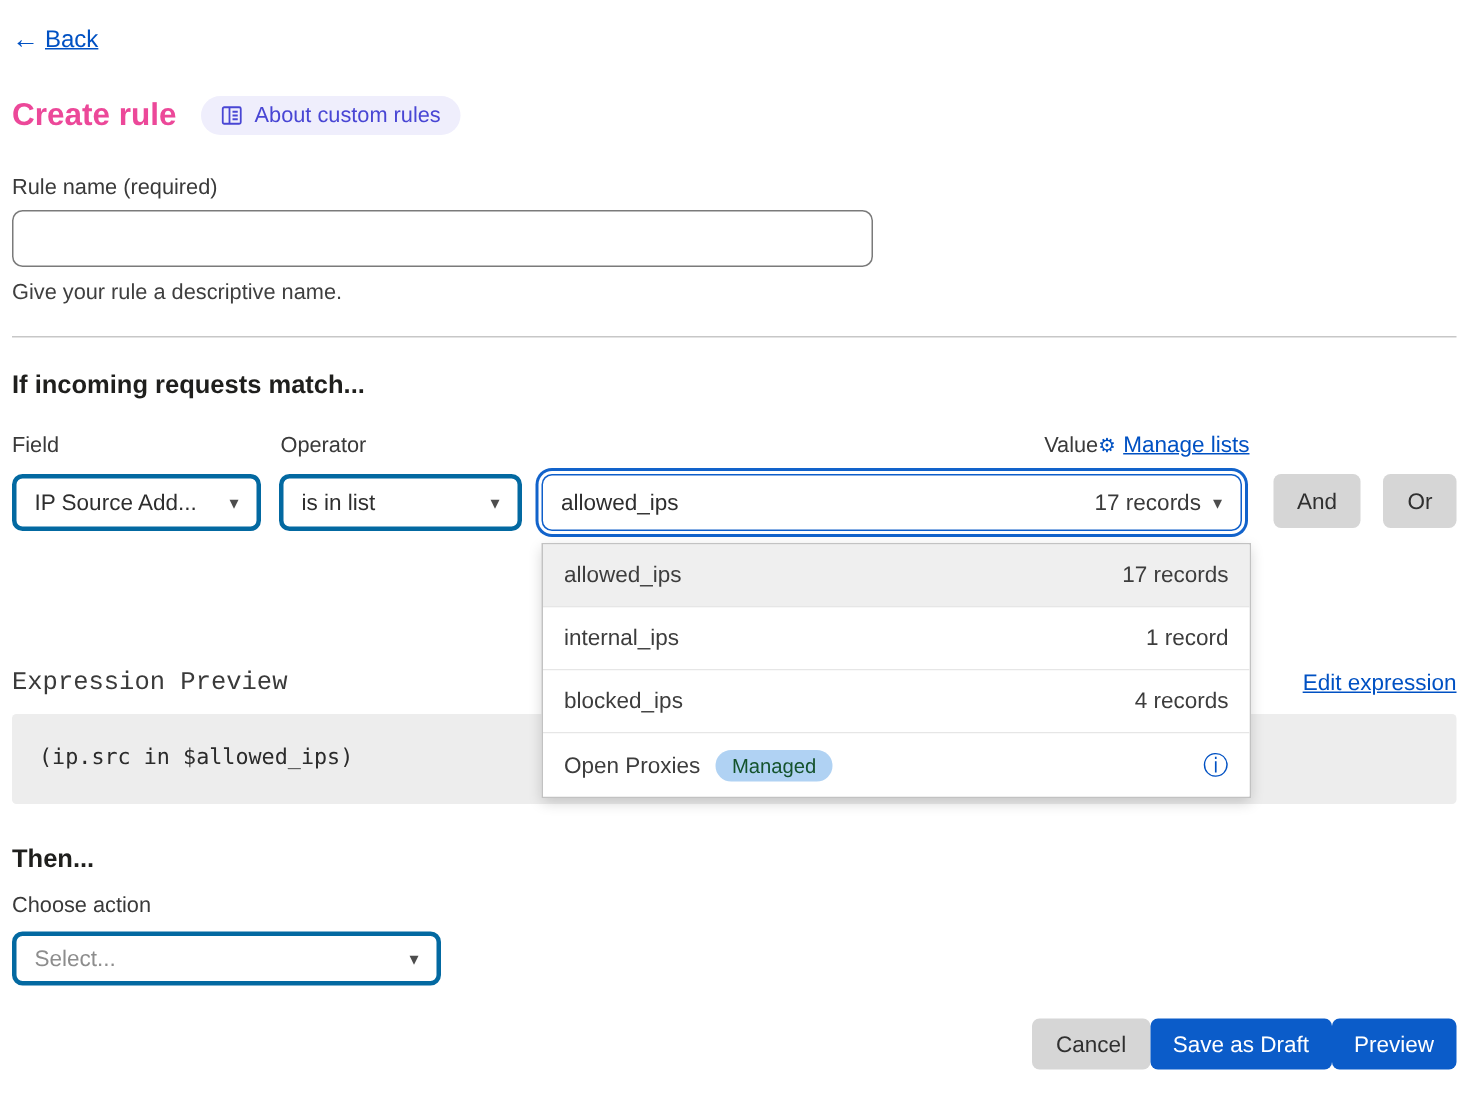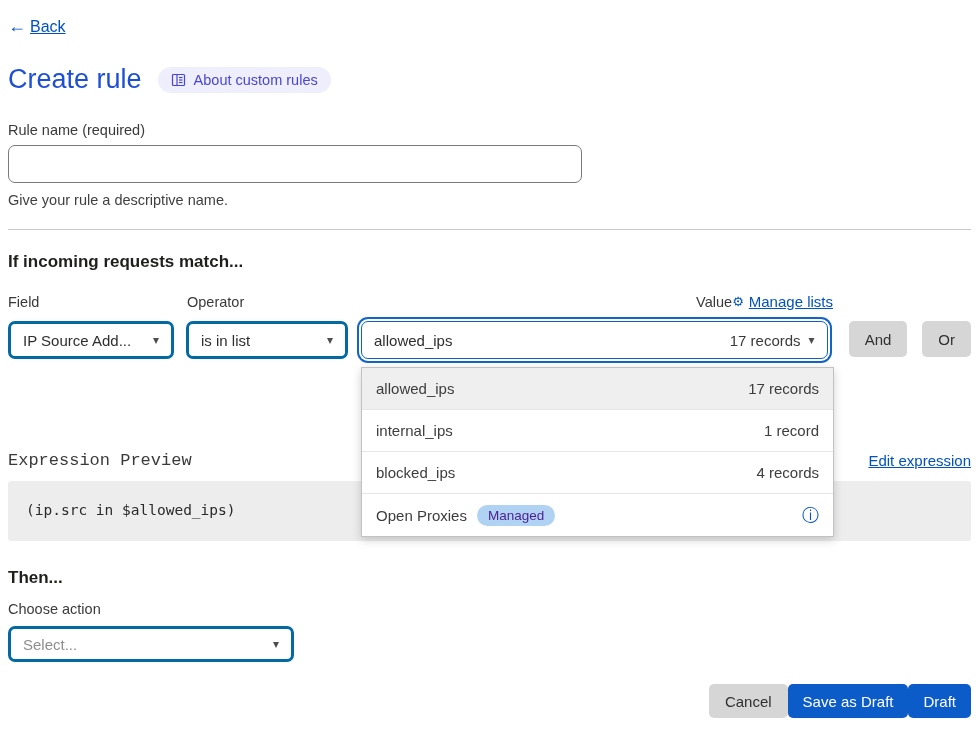--- a/index.html
+++ b/index.html
@@ -11,21 +11,21 @@
   }
   .page { padding: 16px 8px 0 8px; width: 979px; height: 739px; position: relative; }
 
   
   .back-link { display: inline-flex; align-items: center; gap: 4px; color: #0051c3; text-decoration: none; font-size: 16px; cursor: pointer; }
   .back-link .arrow { font-size: 18px; text-decoration: none; }
   .back-link .lbl { text-decoration: underline; }
 
   
   .heading-row { display: flex; align-items: center; gap: 16px; margin-top: 27px; }
-  .page-title { font-size: 27px; font-weight: normal; color: #1d4ed8; }
+  .page-title { font-size: 21px; font-weight: bold; color: #ec4899; }
   .about-badge {
     display: inline-flex; align-items: center; gap: 8px;
     background: #efeefc; color: #4946d4;
     border-radius: 14px; padding: 5px 13px; font-size: 14.5px; cursor: pointer;
   }
   .about-badge svg { display: block; }
 
   
   .rule-name-label { margin-top: 27px; font-size: 14.5px; color: #3a3a3a; }
   .rule-name-input {
@@ -82,21 +82,21 @@
   }
   .dd-row {
     height: 42px; display: flex; align-items: center; justify-content: space-between;
     padding: 0 14px; font-size: 15px; color: #3d3d3d; cursor: pointer;
     border-bottom: 1px solid #e6e6e6; background: #fff;
   }
   .dd-row:last-child { border-bottom: none; }
   .dd-row.selected { background: #efefef; }
   .dd-name-group { display: flex; align-items: center; gap: 10px; }
   .managed-pill {
-    background: #b0d2f3; color: #4c1d95; border-radius: 11px;
+    background: #b0d2f3; color: #14532d; border-radius: 11px;
     padding: 3px 11px; font-size: 13.5px;
   }
   .info-icon { color: #0051c3; font-size: 17px; line-height: 1; cursor: pointer; }
 
   
   .expr-label-row { display: flex; justify-content: space-between; align-items: center; margin-top: 92px; }
   .expr-label { font-size: 17px; color: #3a3a3a; font-family: Liberation Mono, monospace; }
   .edit-expr { color: #0051c3; font-size: 15px; text-decoration: underline; cursor: pointer; }
   .expr-box {
     margin-top: 11px; background: #ededed; border-radius: 3px;
@@ -221,16 +221,16 @@
   <h2 class="then-heading">Then...</h2>
   <div class="action-label">Choose action</div>
   <div class="select-box action-select">
     <span class="placeholder-text">Select...</span>
     <span class="chevron">▾</span>
   </div>
 
   <div class="footer">
     <button class="gray-btn cancel-btn">Cancel</button>
     <button class="blue-btn">Save as Draft</button>
-    <button class="blue-btn">Draft</button>
+    <button class="blue-btn">Preview</button>
   </div>
 
 </div>
 
 </body></html>

